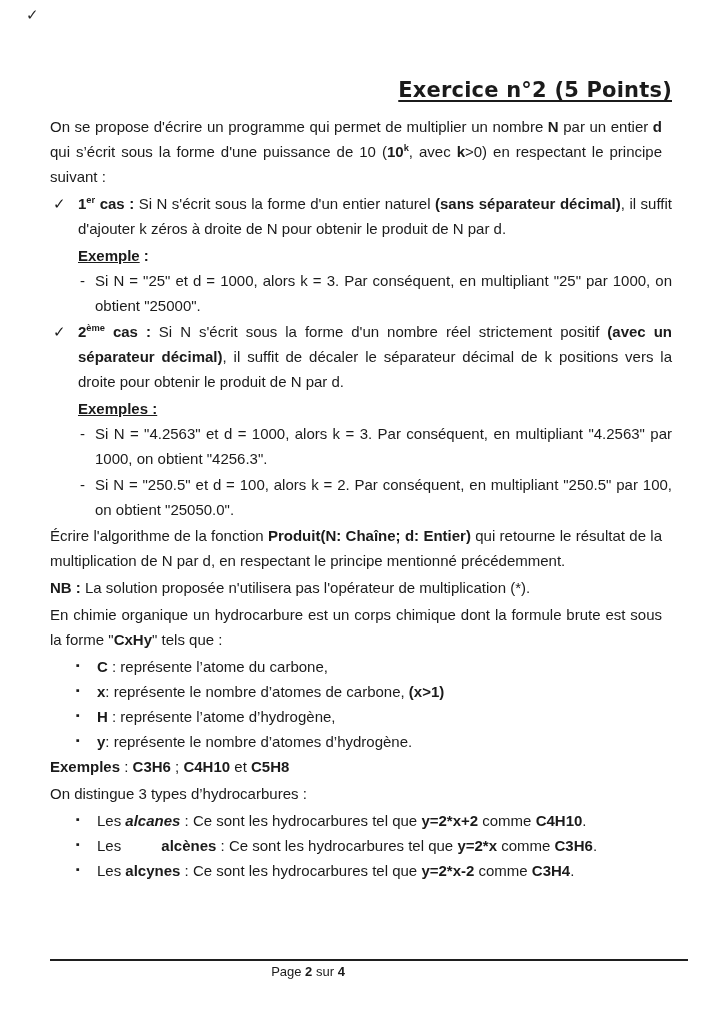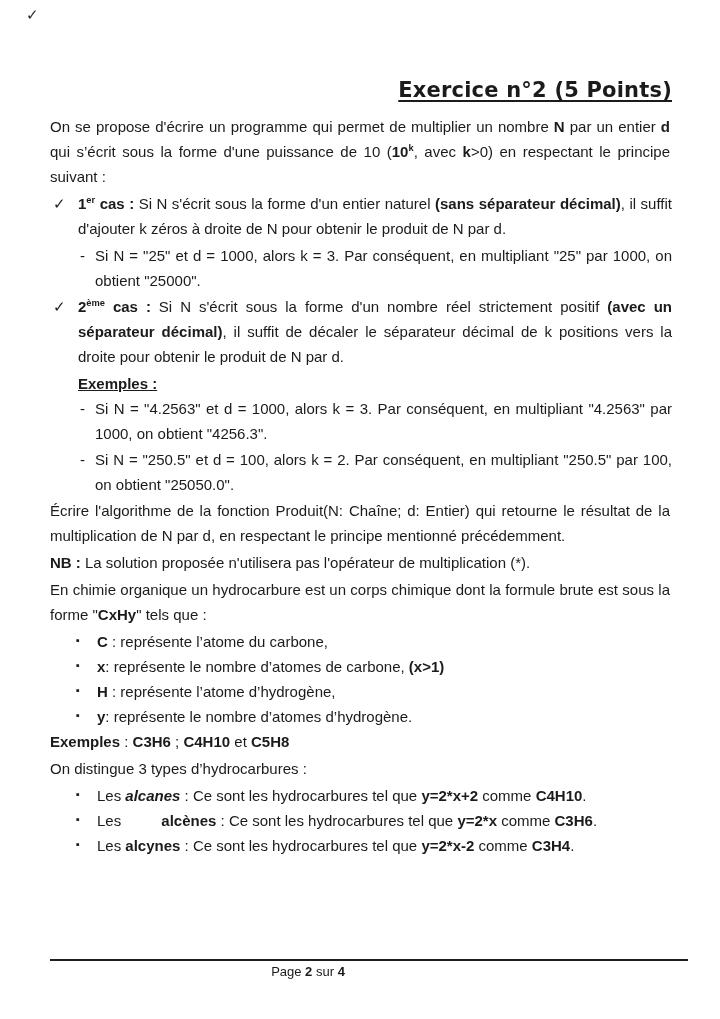--- a/index.html
+++ b/index.html
@@ -18,21 +18,21 @@
     font-family:"DejaVu Sans",sans-serif;font-weight:bold;font-size:21px;line-height:28px;
     text-decoration:underline;text-decoration-thickness:2px;text-underline-offset:3px;
     letter-spacing:.2px;margin:0 0 10px 0;padding-top:6px;text-align:right;
   }
   .b-h1.first{padding-top:0;}
   .b-hq{
     font-family:"DejaVu Sans",sans-serif;font-weight:bold;font-style:italic;font-size:20px;line-height:28px;
     text-decoration:underline;text-decoration-thickness:2px;text-underline-offset:3px;
     margin:0 0 6px 0;padding-top:8px;
   }
-  .b-p{margin:0 2px 2px 0;text-align:justify;}
+  .b-p{margin:0 10px 2px 0;text-align:justify;}
   .b-check{position:relative;padding-left:28px;margin:0 0 2px 0;text-align:justify;}
   .b-check > .mark{position:absolute;left:3px;top:0;}
   .b-sub{margin:0 0 0 28px;font-weight:bold;}
   .b-dash{position:relative;margin:0 0 1px 28px;padding-left:17px;text-align:justify;}
   .b-dash > .mark{position:absolute;left:2px;top:0;}
   .b-sq{position:relative;margin:0 0 0 25px;padding-left:22px;}
   .b-sq > .mark{position:absolute;left:1px;top:-1px;font-size:11px;}
   sup{font-size:.62em;line-height:0;}
 
   .footer-line{position:absolute;left:50px;width:638px;top:959px;border-top:2px solid #1f1f1f;}
@@ -40,26 +40,27 @@
 </style>
 </head>
 <body>
 
 <div class="page">
   <span class="stray-check">✓</span>
   <div class="content" id="content">
       <div class="b-h1 first"><span>Exercice n°2 (5 Points)</span></div>
       <div class="b-p"><span>On se propose d'écrire un programme qui permet de multiplier un nombre </span><span style="font-weight: bold;">N</span><span> par un entier </span><span style="font-weight: bold;">d</span><span> qui s’écrit sous la forme d'une puissance de 10 (</span><span style="font-weight: bold;">10</span><sup style="font-weight: bold;">k</sup><span>, avec </span><span style="font-weight: bold;">k</span><span>&gt;0) en respectant le principe suivant :</span></div>
       <div class="b-check"><span class="mark">✓</span><span style="font-weight: bold;">1</span><sup style="font-weight: bold;">er</sup><span style="font-weight: bold;"> cas :</span><span> Si N s'écrit sous la forme d'un entier naturel </span><span style="font-weight: bold;">(sans séparateur décimal)</span><span>, il suffit d'ajouter k zéros à droite de N pour obtenir le produit de N par d.</span></div>
+      <div class="b-sub"><span style="font-weight: bold; text-decoration: underline;">Exemple</span><span style="font-weight: bold;"> :</span></div>
       <div class="b-dash"><span class="mark">-</span><span>Si N = "25" et d = 1000, alors k = 3. Par conséquent, en multipliant "25" par 1000, on obtient "25000".</span></div>
       <div class="b-check"><span class="mark">✓</span><span style="font-weight: bold;">2</span><sup style="font-weight: bold;">ème</sup><span style="font-weight: bold;"> cas :</span><span> Si N s'écrit sous la forme d'un nombre réel strictement positif </span><span style="font-weight: bold;">(avec un séparateur décimal)</span><span>, il suffit de décaler le séparateur décimal de k positions vers la droite pour obtenir le produit de N par d.</span></div>
       <div class="b-sub"><span style="font-weight: bold; text-decoration: underline;">Exemples :</span></div>
       <div class="b-dash"><span class="mark">-</span><span>Si N = "4.2563" et d = 1000, alors k = 3. Par conséquent, en multipliant "4.2563" par 1000, on obtient "4256.3".</span></div>
       <div class="b-dash"><span class="mark">-</span><span>Si N = "250.5" et d = 100, alors k = 2. Par conséquent, en multipliant "250.5" par 100, on obtient "25050.0".</span></div>
-      <div class="b-p"><span>Écrire l'algorithme de la fonction </span><span style="font-weight: normal;">Produit(N: Chaîne; d: Entier)</span><span> qui retourne le résultat de la multiplication de N par d, en respectant le principe mentionné précédemment.</span></div>
+      <div class="b-p"><span>Écrire l'algorithme de la fonction </span><span style="font-weight: bold;">Produit(N: Chaîne; d: Entier)</span><span> qui retourne le résultat de la multiplication de N par d, en respectant le principe mentionné précédemment.</span></div>
       <div class="b-p"><span style="font-weight: bold;">NB :</span><span> La solution proposée n'utilisera pas l'opérateur de multiplication (*).</span></div>
       <div class="b-p"><span>En chimie organique un hydrocarbure est un corps chimique dont la formule brute est sous la forme "</span><span style="font-weight: bold;">CxHy</span><span>" tels que :</span></div>
       <div class="b-sq"><span class="mark">▪</span><span style="font-weight: bold;">C</span><span> : représente l’atome du carbone,</span></div>
       <div class="b-sq"><span class="mark">▪</span><span style="font-weight: bold;">x</span><span>: représente le nombre d’atomes de carbone, </span><span style="font-weight: bold;">(x&gt;1)</span></div>
       <div class="b-sq"><span class="mark">▪</span><span style="font-weight: bold;">H</span><span> : représente l’atome d’hydrogène,</span></div>
       <div class="b-sq"><span class="mark">▪</span><span style="font-weight: bold;">y</span><span>: représente le nombre d’atomes d’hydrogène.</span></div>
       <div class="b-p"><span style="font-weight: bold;">Exemples</span><span> : </span><span style="font-weight: bold;">C3H6</span><span> ; </span><span style="font-weight: bold;">C4H10</span><span> et </span><span style="font-weight: bold;">C5H8</span></div>
       <div class="b-p"><span>On distingue 3 types d’hydrocarbures :</span></div>
       <div class="b-sq"><span class="mark">▪</span><span>Les </span><span style="font-weight: bold; font-style: italic;">alcanes</span><span> : Ce sont les hydrocarbures tel que </span><span style="font-weight: bold;">y=2*x+2</span><span> comme </span><span style="font-weight: bold;">C4H10</span><span>.</span></div>
       <div class="b-sq"><span class="mark">▪</span><span>Les </span><span style="font-weight: bold; margin-left: 36px;">alcènes</span><span> : Ce sont les hydrocarbures tel que </span><span style="font-weight: bold;">y=2*x</span><span> comme </span><span style="font-weight: bold;">C3H6</span><span>.</span></div>

